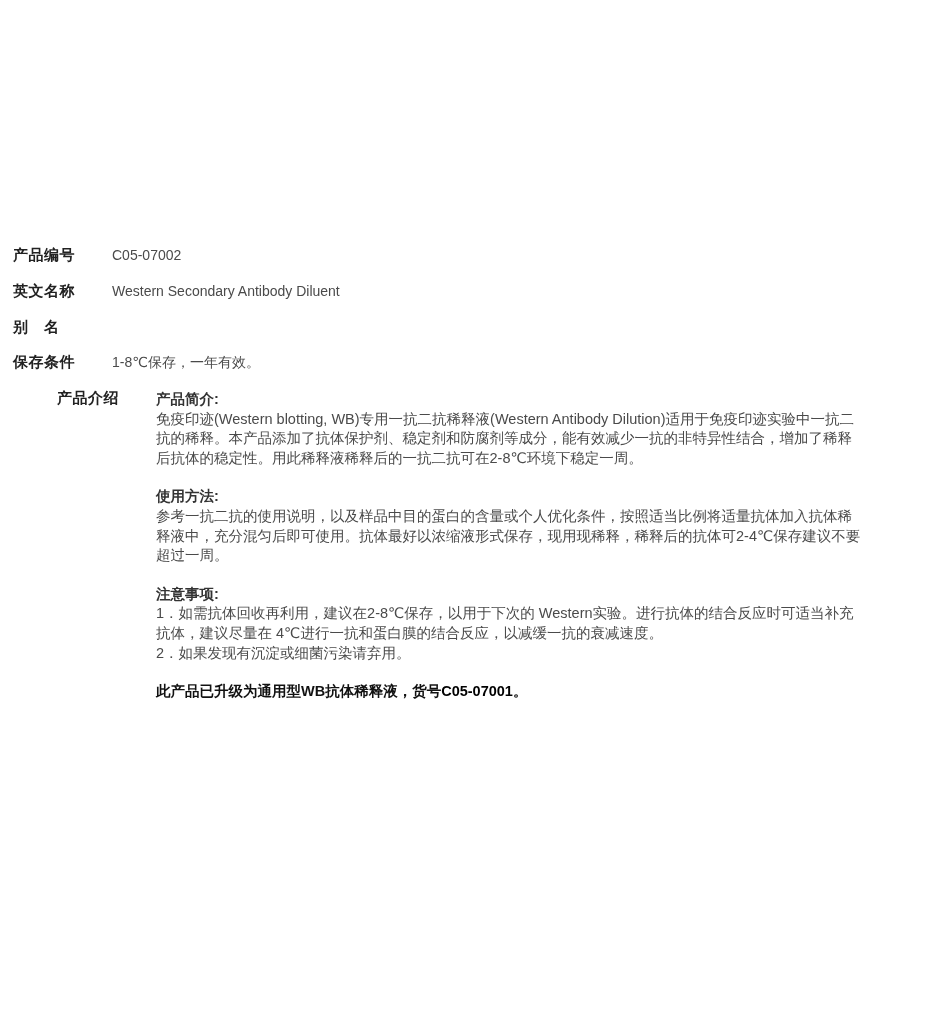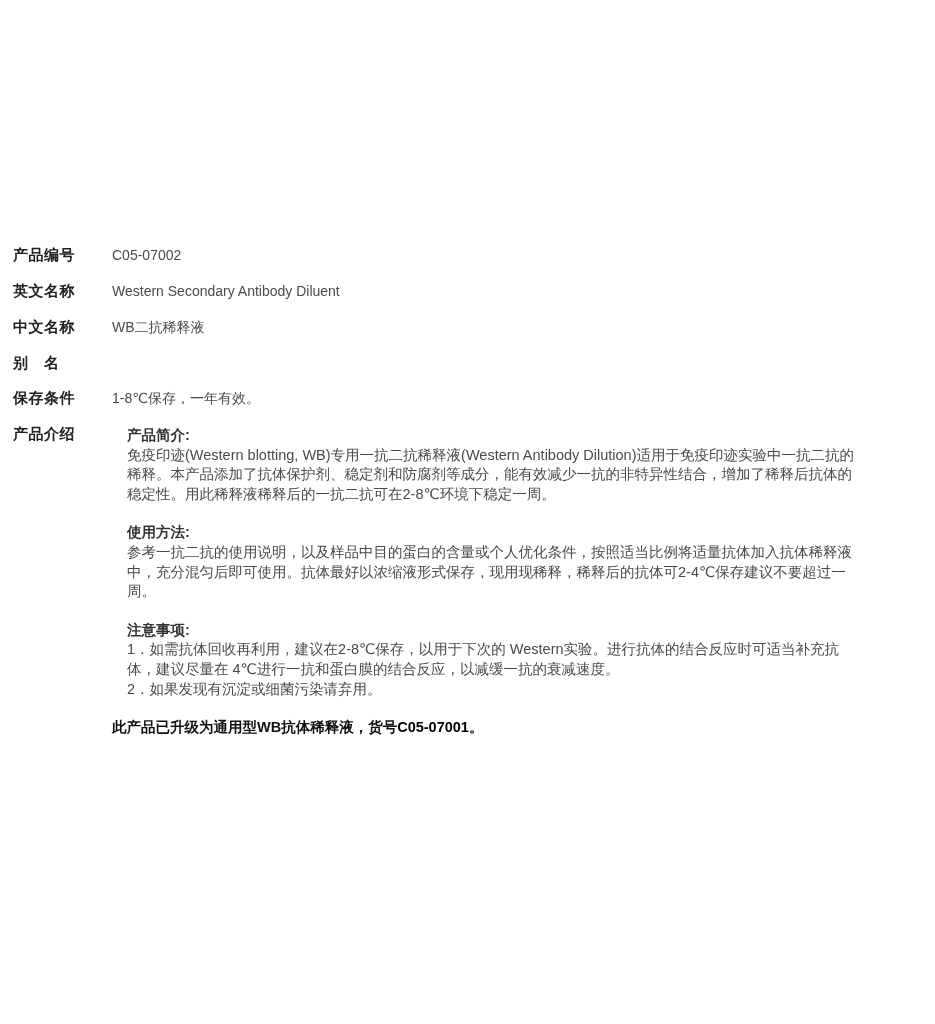--- a/index.html
+++ b/index.html
@@ -29,28 +29,28 @@
     color: #222222;
     letter-spacing: 0.5px;
     white-space: nowrap;
   }
   .field-value {
     font-size: 14px;
     line-height: 16px;
     color: #4a4a4a;
     padding-top: 0px;
   }
-  .intro-row { margin-bottom: 0; }
+  .intro-row { margin-bottom: 0; padding-left: 44px; }
   .intro-content {
     width: 800px;
     font-size: 14.5px;
     line-height: 19.6px;
     color: #4a4a4a;
   }
-  .intro-section { margin: 0 0 19px 15px; }
+  .intro-section { margin: 0 0 19px 0; }
   .section-heading {
     display: block;
     font-weight: bold;
     color: #333333;
   }
   .section-body { white-space: pre-line; }
   .upgrade-notice {
     font-size: 14.5px;
     line-height: 19.6px;
     font-weight: bold;
@@ -71,24 +71,20 @@
   <div class="field-row">
     <div class="field-label">产品编号</div>
     <div class="field-value">C05-07002</div>
   </div>
 
   <div class="field-row">
     <div class="field-label">英文名称</div>
     <div class="field-value">Western Secondary Antibody Diluent</div>
   </div>
 
-  <div class="field-row">
-    <div class="field-label">中文名称</div>
-    <div class="field-value">WB二抗稀释液</div>
-  </div>
 
   <div class="field-row">
     <div class="field-label">别　名</div>
   </div>
 
   <div class="field-row">
     <div class="field-label">保存条件</div>
     <div class="field-value">1-8℃保存，一年有效。</div>
   </div>
 

